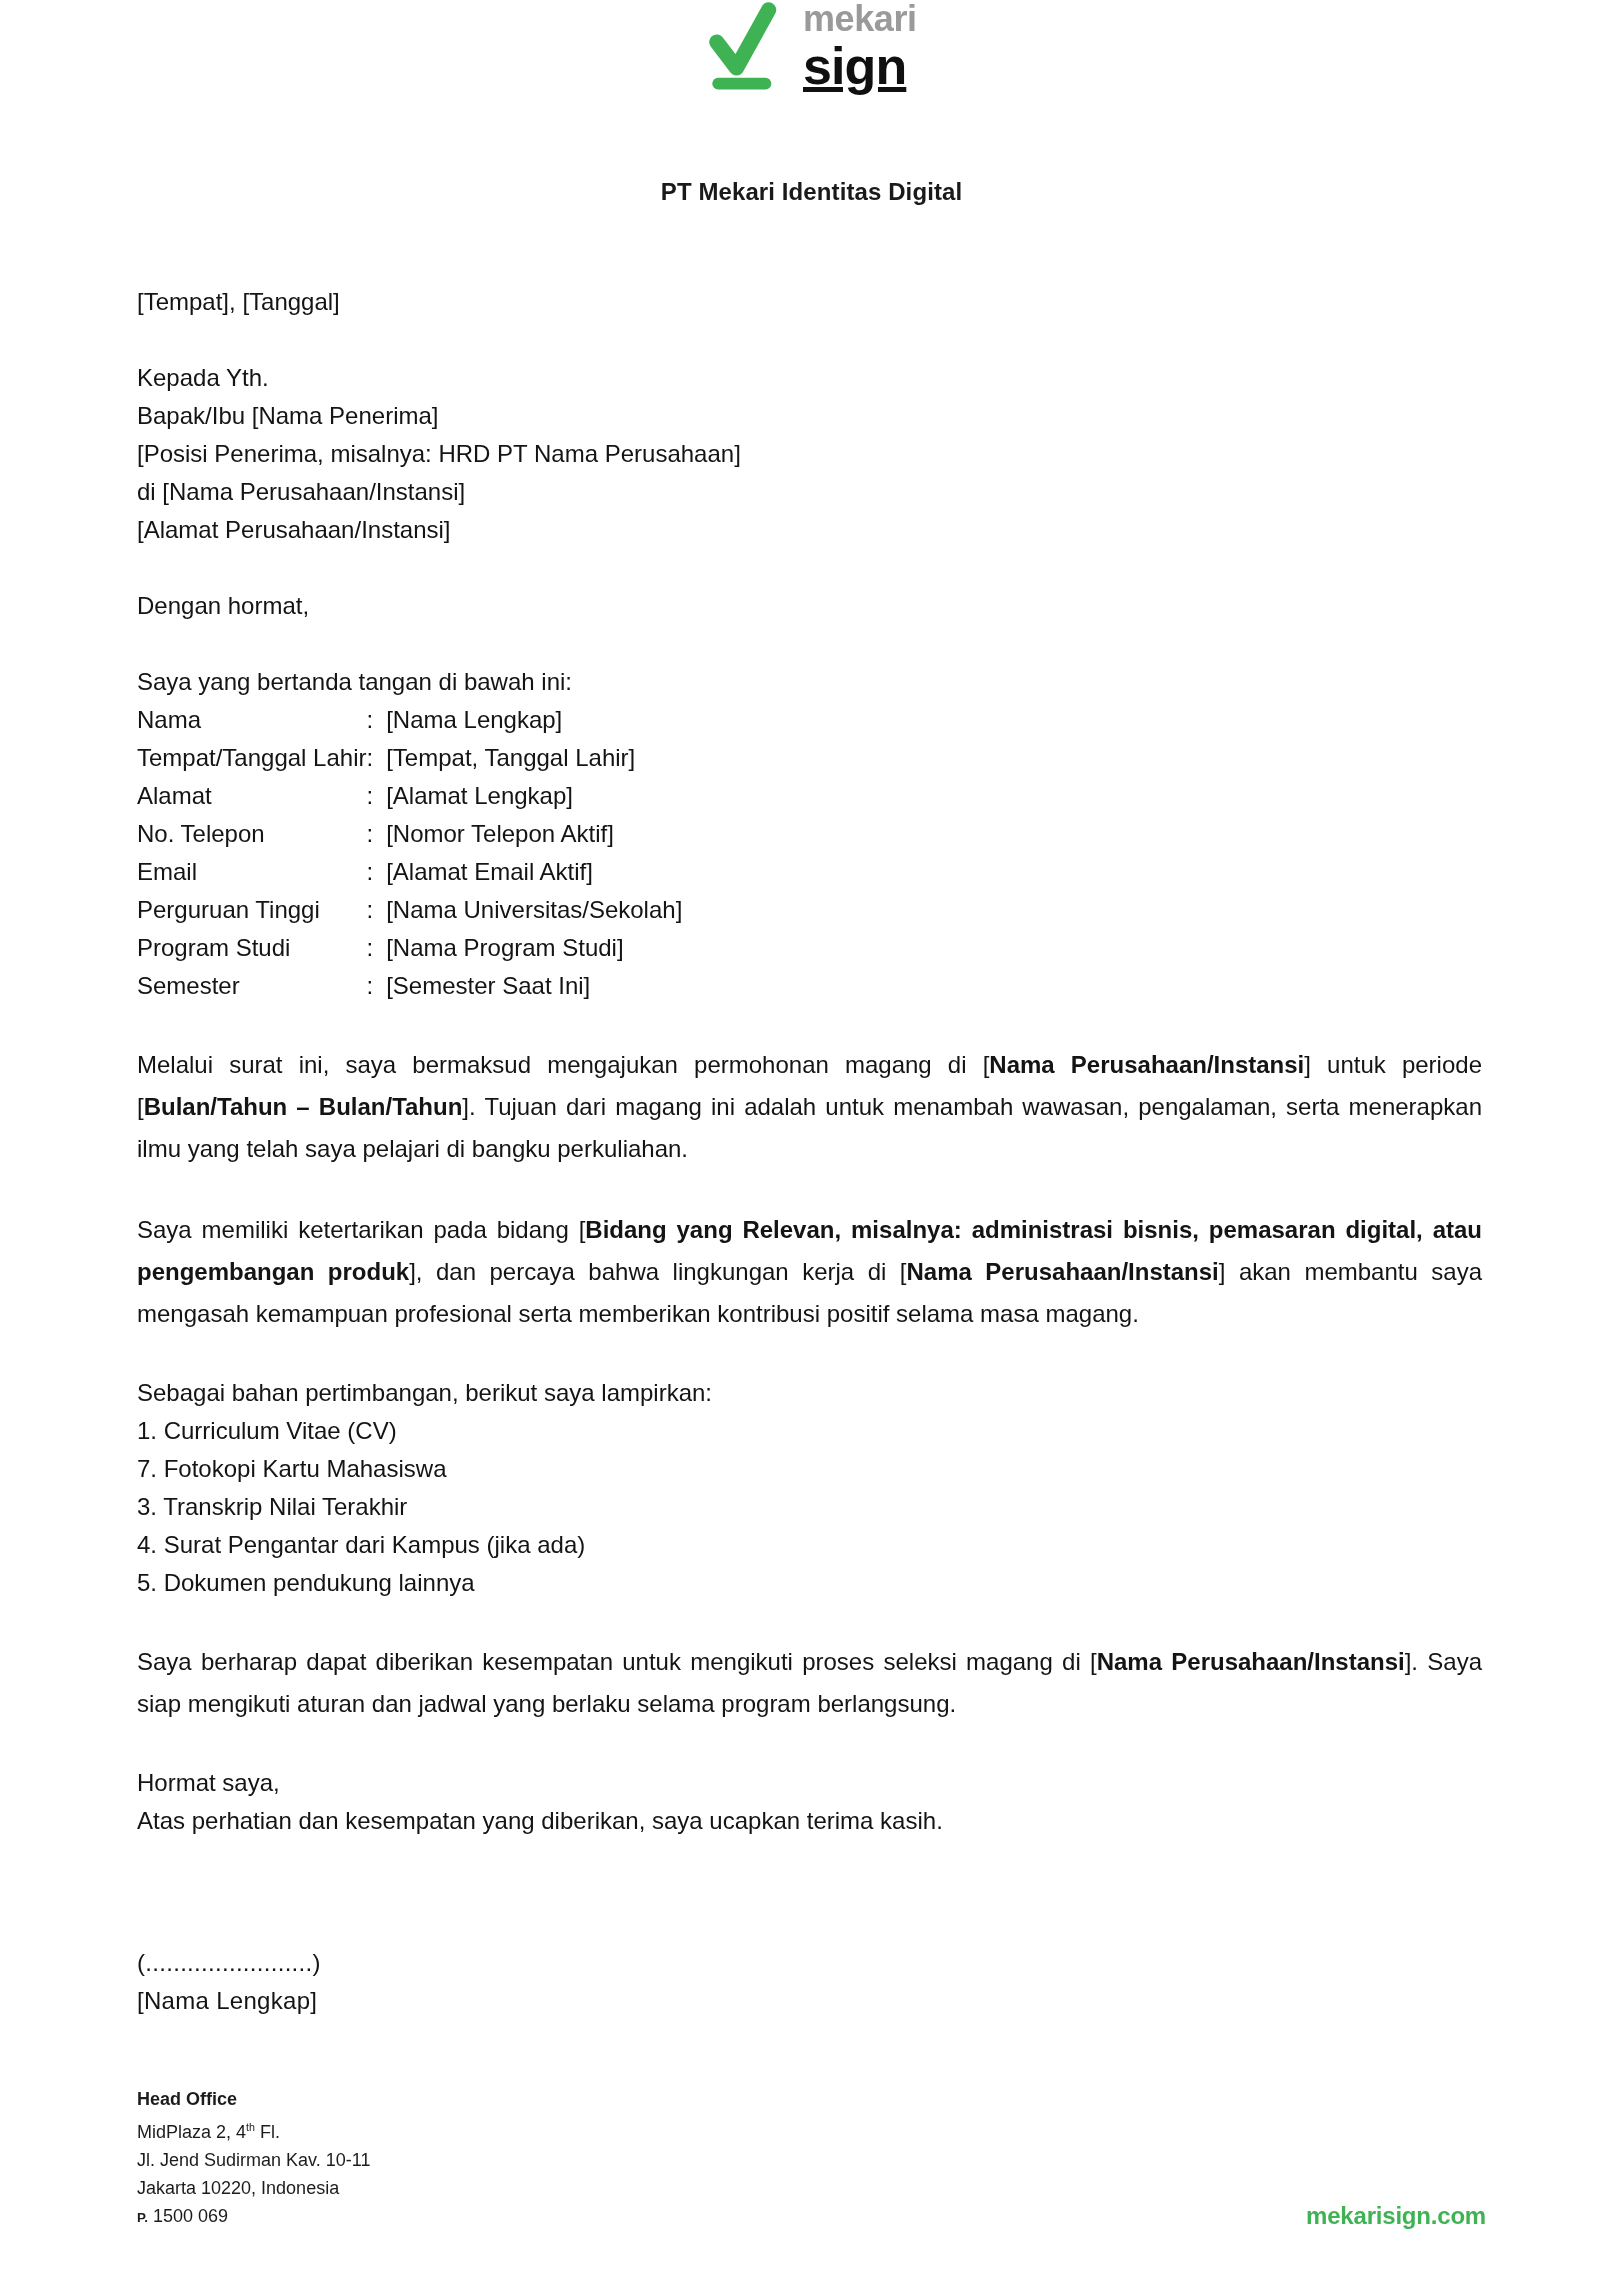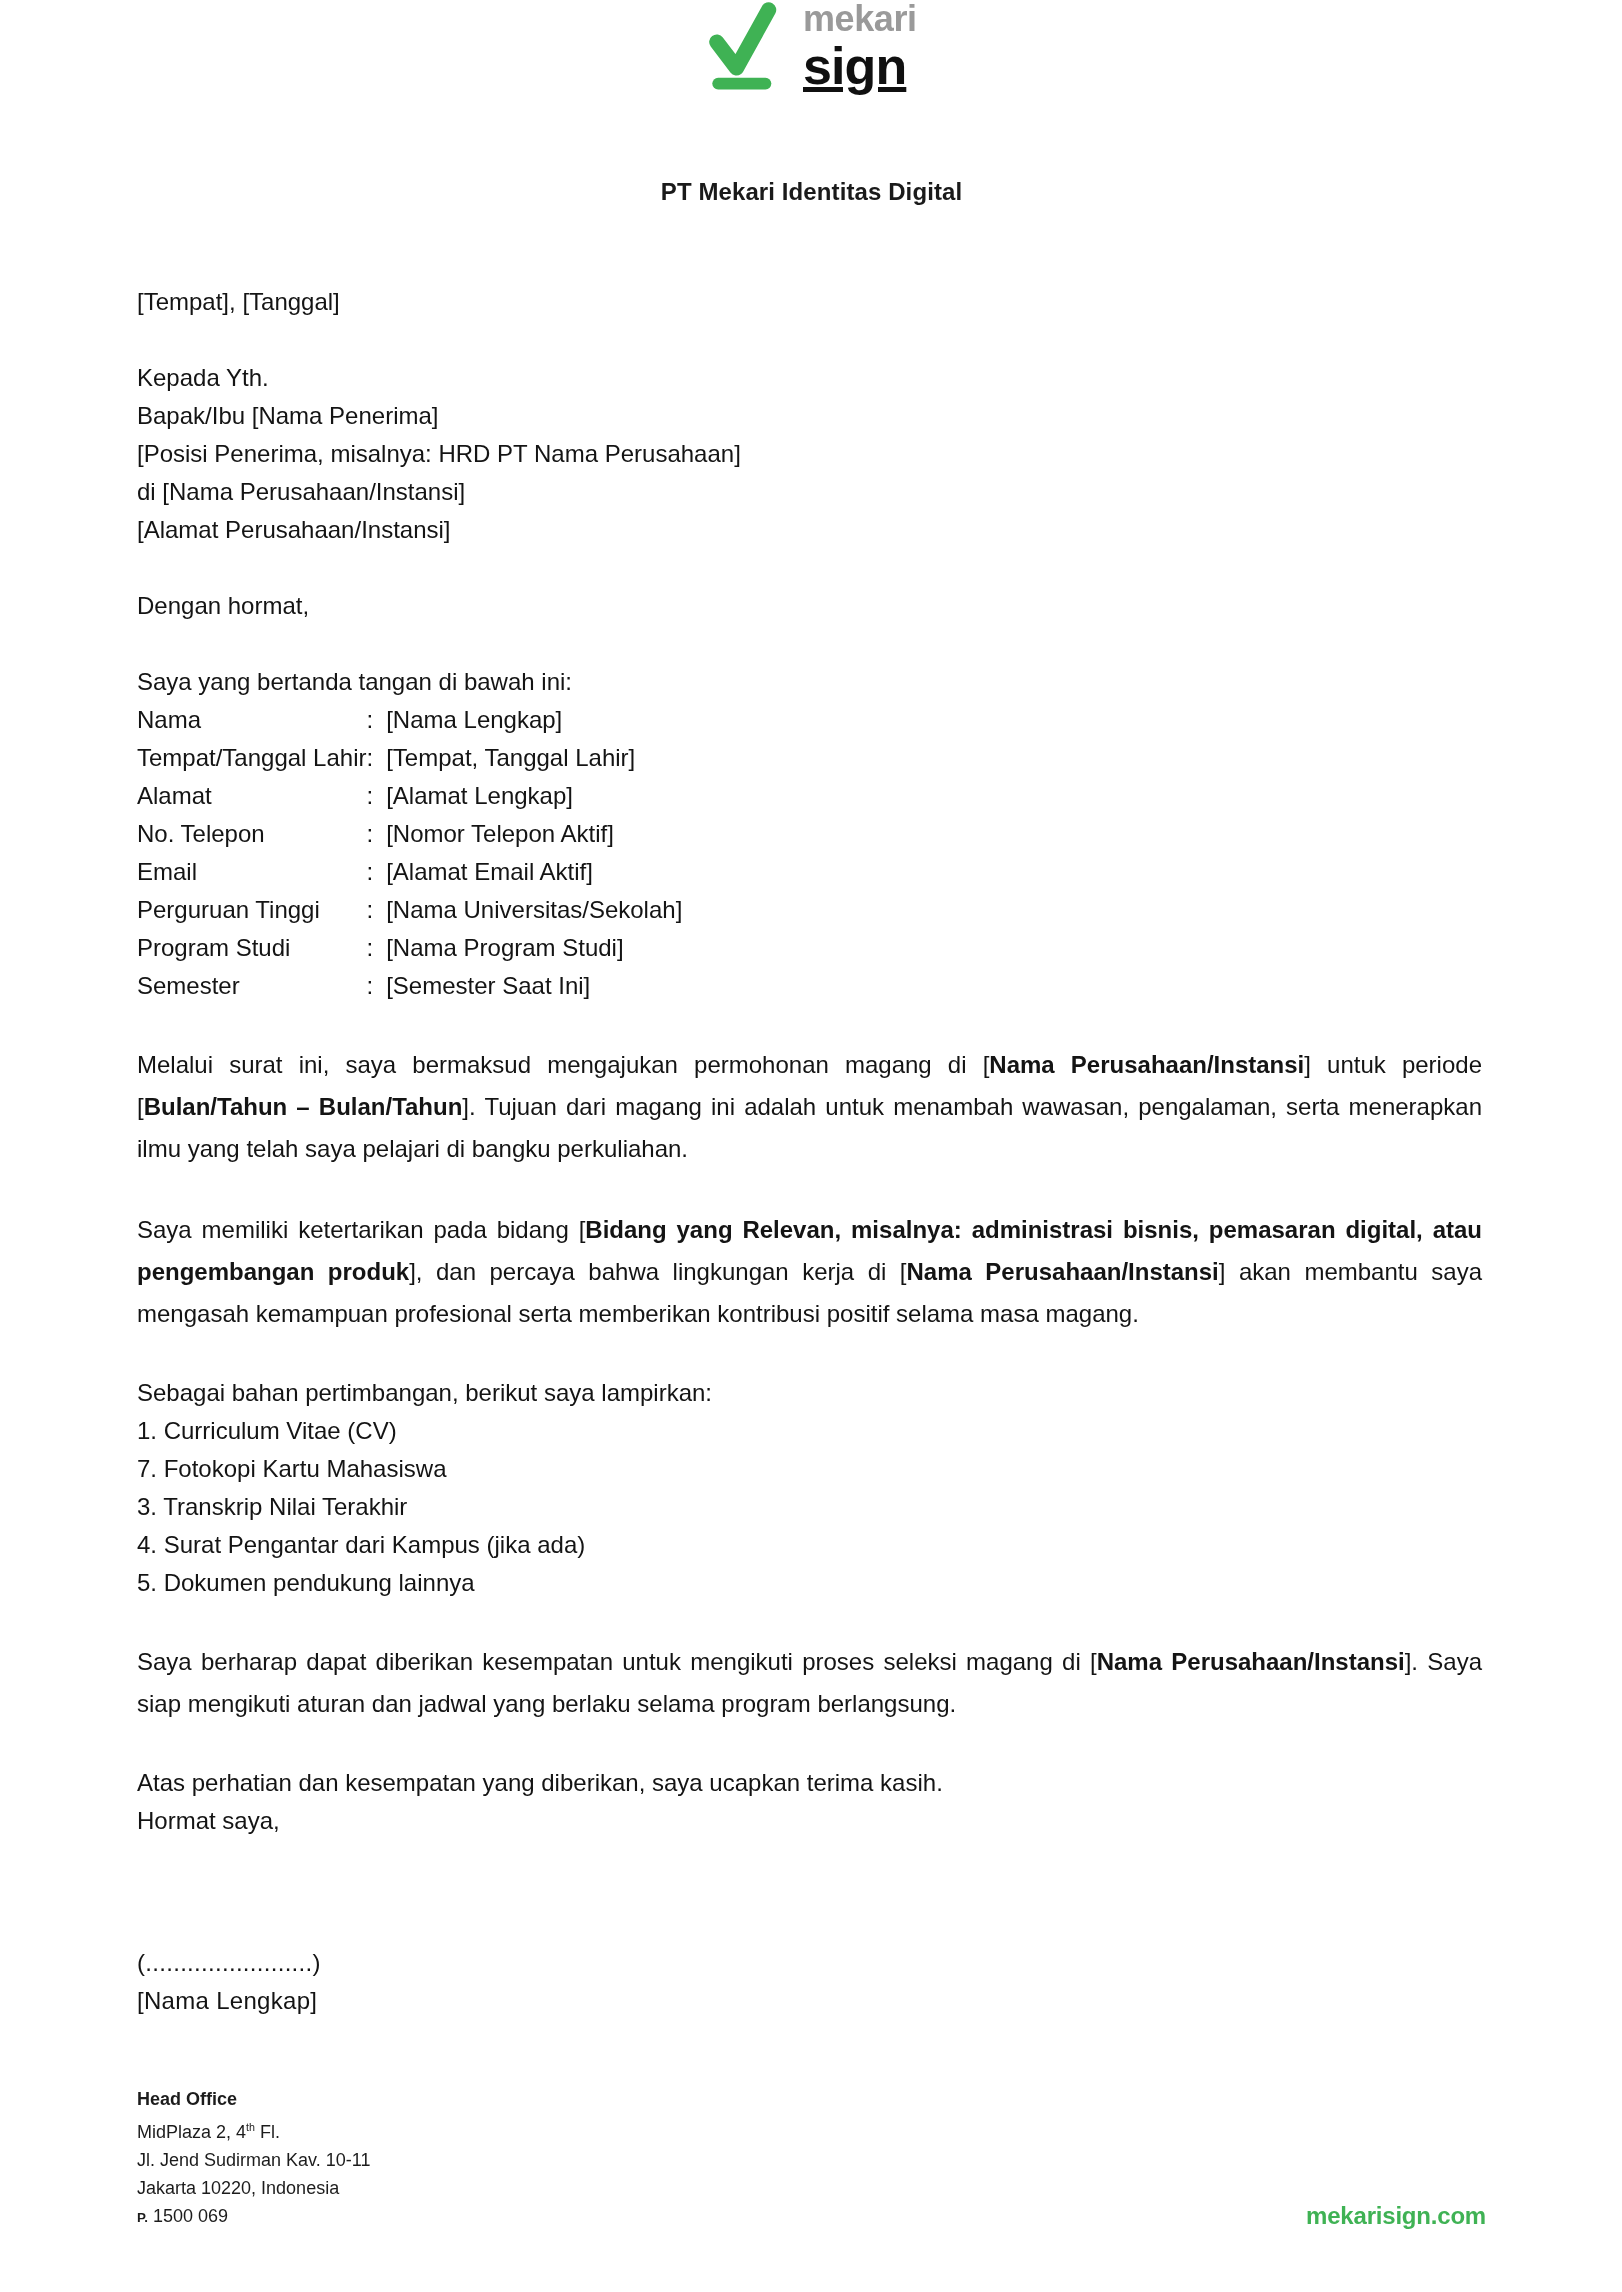--- a/index.html
+++ b/index.html
@@ -259,22 +259,22 @@
       <div class="item">4. Surat Pengantar dari Kampus (jika ada)</div>
       <div class="item">5. Dokumen pendukung lainnya</div>
     </div>
 
     <div class="gap-md"></div>
 
     <p class="para"><span>Saya berharap dapat diberikan kesempatan untuk mengikuti proses seleksi magang di [</span><b>Nama Perusahaan/Instansi</b><span>]. Saya siap mengikuti aturan dan jadwal yang berlaku selama program berlangsung.</span></p>
 
     <div class="gap-md"></div>
 
+    <div class="line">Hormat saya,</div>
     <div class="line">Atas perhatian dan kesempatan yang diberikan, saya ucapkan terima kasih.</div>
-    <div class="line">Hormat saya,</div>
 
     <div class="sign-space"></div>
 
     <div class="sign-line">(........................)</div>
     <div class="sign-line">[Nama Lengkap]</div>
   </div>
 
   <div class="footer">
     <div class="footer-addr">
       <div class="head">Head Office</div>

